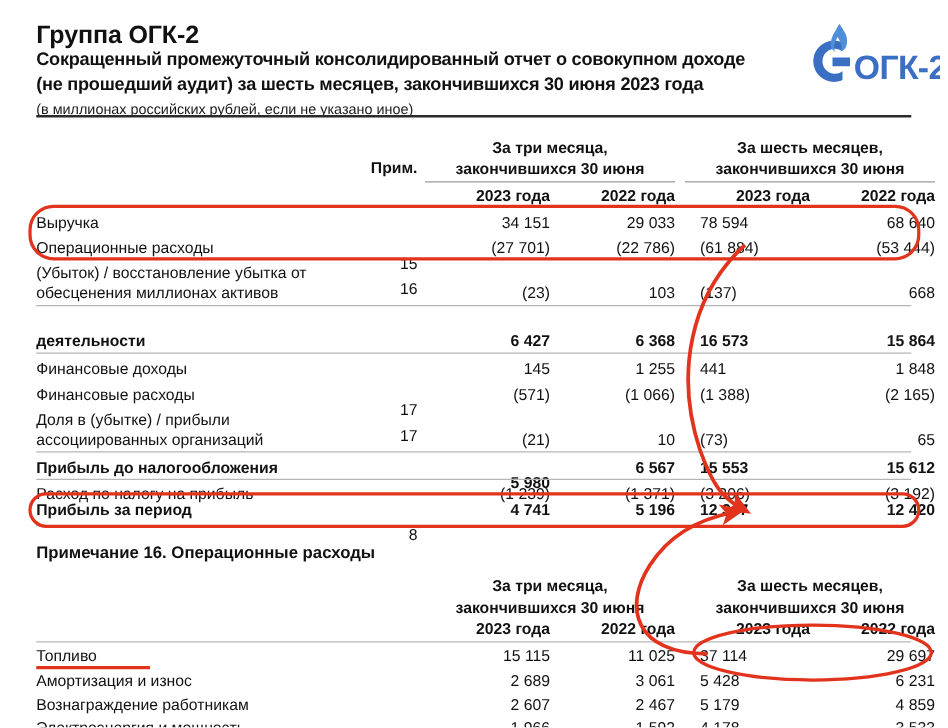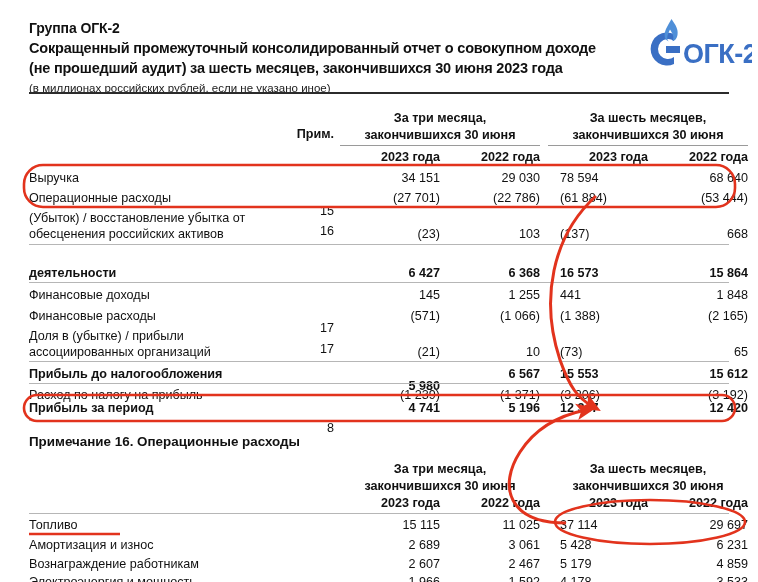--- a/index.html
+++ b/index.html
@@ -21,21 +21,21 @@
   }
 
   
   .header {
     position: absolute;
     left: 29px;
     top: 18px;
     width: 600px;
   }
   .hdr-group {
-    font-size: 14px;
+    font-size: 20px;
     font-weight: bold;
     line-height: 20px;
     letter-spacing: -0.1px;
   }
   .hdr-title {
     font-size: 14.5px;
     font-weight: bold;
     line-height: 20px;
     letter-spacing: -0.2px;
     white-space: nowrap;
@@ -182,33 +182,33 @@
   <div class="rule-mid" style="left:548px; top:145px; width:200px;"></div>
 
   <div class="yr-head col-a" style="top:150px;">2023 года</div>
   <div class="yr-head col-b" style="top:150px;">2022 года</div>
   <div class="yr-head col-c" style="top:150px;">2023 года</div>
   <div class="yr-head col-d" style="top:150px;">2022 года</div>
 
   <div class="cell label" style="top:170px;">Выручка</div>
   <div class="cell col-note" style="top:170px;">15</div>
   <div class="cell col-a" style="top:170px;">34 151</div>
-  <div class="cell col-b" style="top:170px;">29 030</div>
+  <div class="cell col-b" style="top:170px;">29 033</div>
   <div class="cell col-c" style="top:170px;">78 594</div>
   <div class="cell col-d" style="top:170px;">68 640</div>
 
   <div class="cell label" style="top:190px;">Операционные расходы</div>
   <div class="cell col-note" style="top:190px;">16</div>
   <div class="cell col-a" style="top:190px;">(27 701)</div>
   <div class="cell col-b" style="top:190px;">(22 786)</div>
   <div class="cell col-c" style="top:190px;">(61 884)</div>
   <div class="cell col-d" style="top:190px;">(53 444)</div>
 
   <div class="cell label" style="top:210px;">(Убыток) / восстановление убытка от</div>
-  <div class="cell label" style="top:226px;">обесценения российских активов</div>
+  <div class="cell label" style="top:226px;">обесценения миллионах активов</div>
   <div class="cell col-a" style="top:226px;">(23)</div>
   <div class="cell col-b" style="top:226px;">103</div>
   <div class="cell col-c" style="top:226px;">(137)</div>
   <div class="cell col-d" style="top:226px;">668</div>
 
   <div class="rule-thin" style="top:244px;"></div>
 
   <div class="cell label bold" style="top:265px;">деятельности</div>
   <div class="cell col-a bold" style="top:265px;">6 427</div>
   <div class="cell col-b bold" style="top:265px;">6 368</div>

